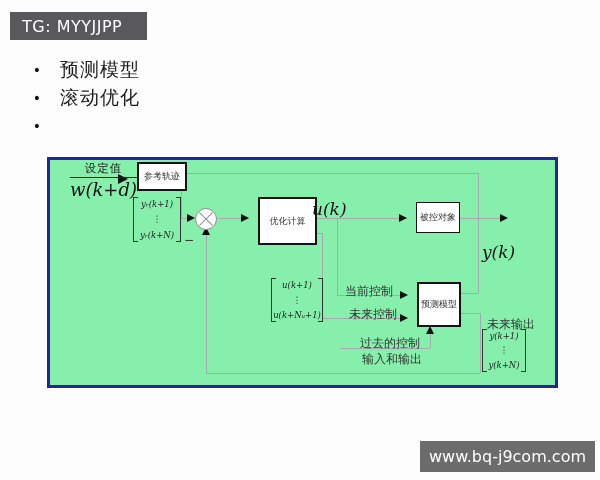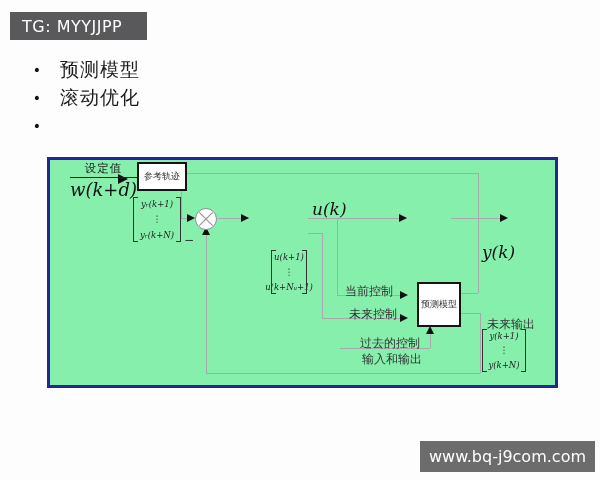--- a/index.html
+++ b/index.html
@@ -108,41 +108,47 @@
     <div class="ah ah-u" style="left:376px;top:166px;"></div>
 
     <div class="fraction">
       <div class="num">设定值</div>
       <div class="den">w(k+d)</div>
     </div>
 
     <div class="block" style="left:78px;top:2px;width:50px;height:29px;">
       <span>参考轨迹</span>
     </div>
+    <div class="block bold" style="left:199px;top:37px;width:59px;height:48px;">
+      <span>优化计算</span>
+    </div>
+    <div class="block thin" style="left:357px;top:42px;width:44px;height:31px;">
+      <span>被控对象</span>
+    </div>
     <div class="block bold" style="left:358px;top:122px;width:44px;height:45px;">
       <span>预测模型</span>
     </div>
 
     <div class="junction"></div>
     <div class="minus" style="left:134px;top:73px;">−</div>
 
     <div class="math" style="left:262px;top:39px;">u(k)</div>
     <div class="math" style="left:432px;top:39px;margin-top:43px;">y(k)</div>
     <div class="dlabel" style="left:295px;top:123px;">当前控制</div>
     <div class="dlabel" style="left:299px;top:146px;">未来控制</div>
     <div class="dlabel" style="left:310px;top:175px;">过去的控制</div>
     <div class="dlabel" style="left:312px;top:191px;">输入和输出</div>
     <div class="dlabel" style="left:437px;top:156px;">未来输出</div>
 
     <div class="vec" style="left:83px;top:37px;width:48px;height:45px;">
       <span>yᵣ(k+1)</span>
       <span class="dots">⋮</span>
       <span>yᵣ(k+N)</span>
     </div>
-    <div class="vec" style="left:221px;top:90px;width:36px;height:44px;align-items:center;">
+    <div class="vec" style="left:221px;top:118px;width:52px;height:44px;align-items:center;">
       <span>u(k+1)</span>
       <span class="dots">⋮</span>
       <span>u(k+Nᵤ+1)</span>
     </div>
     <div class="vec" style="left:432px;top:169px;width:44px;height:43px;">
       <span>y(k+1)</span>
       <span class="dots">⋮</span>
       <span>y(k+N)</span>
     </div>
 

